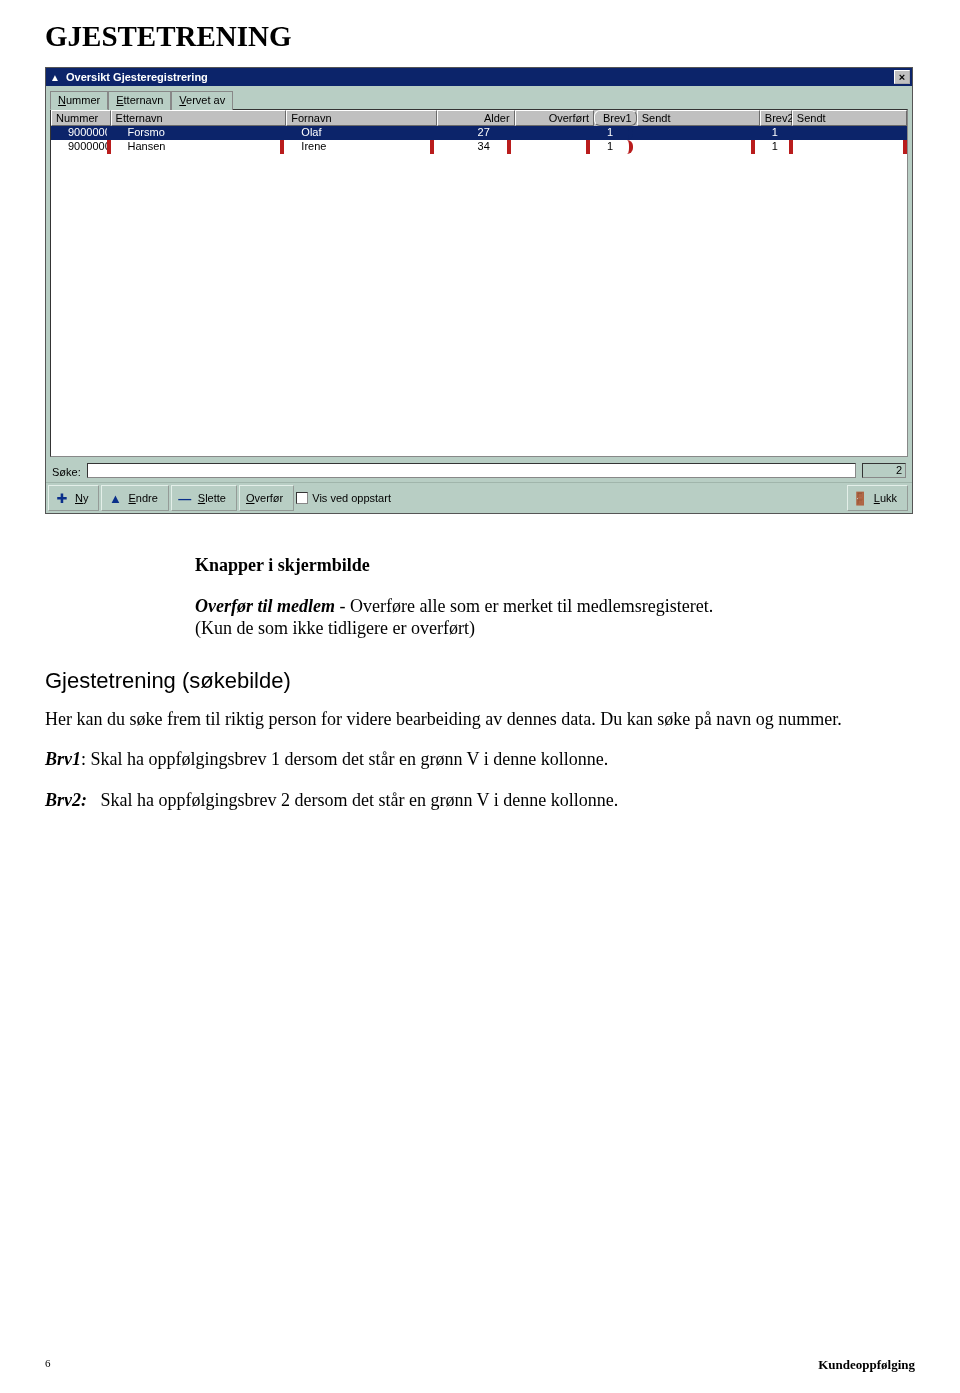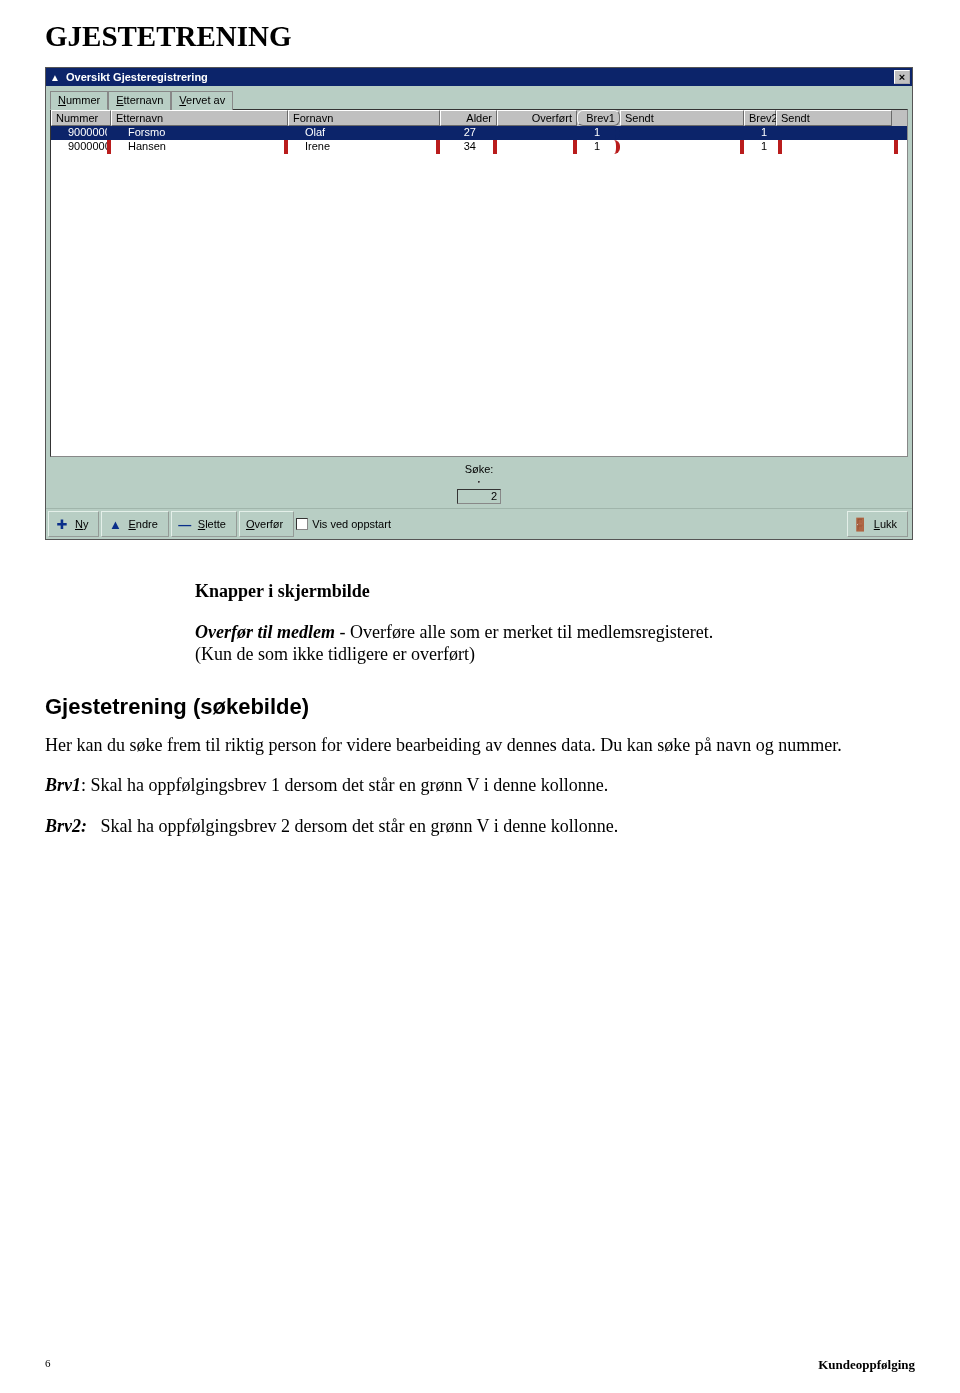--- a/index.html
+++ b/index.html
@@ -109,34 +109,33 @@
     padding: 0 17px;
     border-right: 4px solid #b91c1c;
     white-space: nowrap;
     overflow: hidden;
   }
   .grid-row.sel { background: #0c246a; color: #fff; }
   .grid-row.sel .gc { border-right-color: #0c246a; }
   .c-num { width: 60px; }
   .c-ett { width: 177px; }
   .c-for { width: 152px; }
-  .c-ald { width: 57px; text-align: right; }
+  .c-ald { width: 78px; text-align: right; }
   .c-ovf { width: 80px; text-align: right; }
   .c-b1  { width: 43px; text-align: right; border-radius: 6px; }
   .c-s1  { width: 124px; }
   .c-b2  { width: 32px; text-align: right; }
   .c-s2  { width: 116px; }
 
   .sok-row {
     display: flex;
-    align-items: center;
+    align-items: flex-end;
     padding: 6px 6px 4px 6px;
     gap: 6px;
     background: #b8cec4;
-    flex-direction: column;
   }
   .sok-label { font-size: 11px; }
   .sok-input {
     flex: 1;
     background: #fff;
     height: 15px;
     border: 1px inset #888;
   }
   .count-box {
     width: 44px;
@@ -188,21 +187,21 @@
     margin-right: 50px;
     line-height: 1.25;
   }
   .doc-block p { margin-bottom: 18px; }
   .kib { font-weight: bold; }
   .otm { font-style: italic; font-weight: bold; }
 
   .sec-heading {
     font-family: Arial, sans-serif;
     font-size: 22px;
-    font-weight: bold;
+    font-weight: normal;
     margin: 28px 0 14px 0;
   }
   .body-text {
     font-family: "Times New Roman", serif;
     font-size: 18px;
     line-height: 1.25;
   }
   .body-text p { margin-bottom: 18px; }
   .fk { font-weight: bold; }
   .it-bold { font-style: italic; font-weight: bold; }

